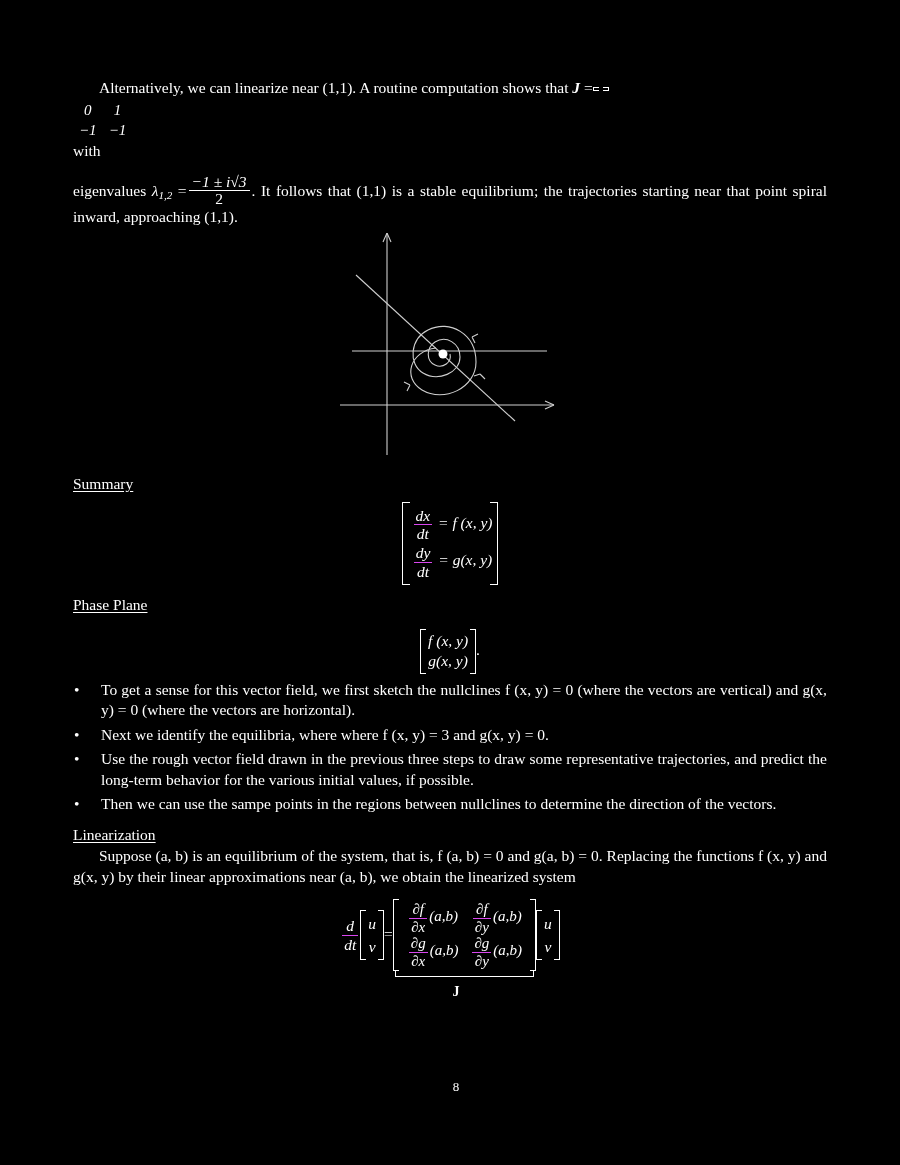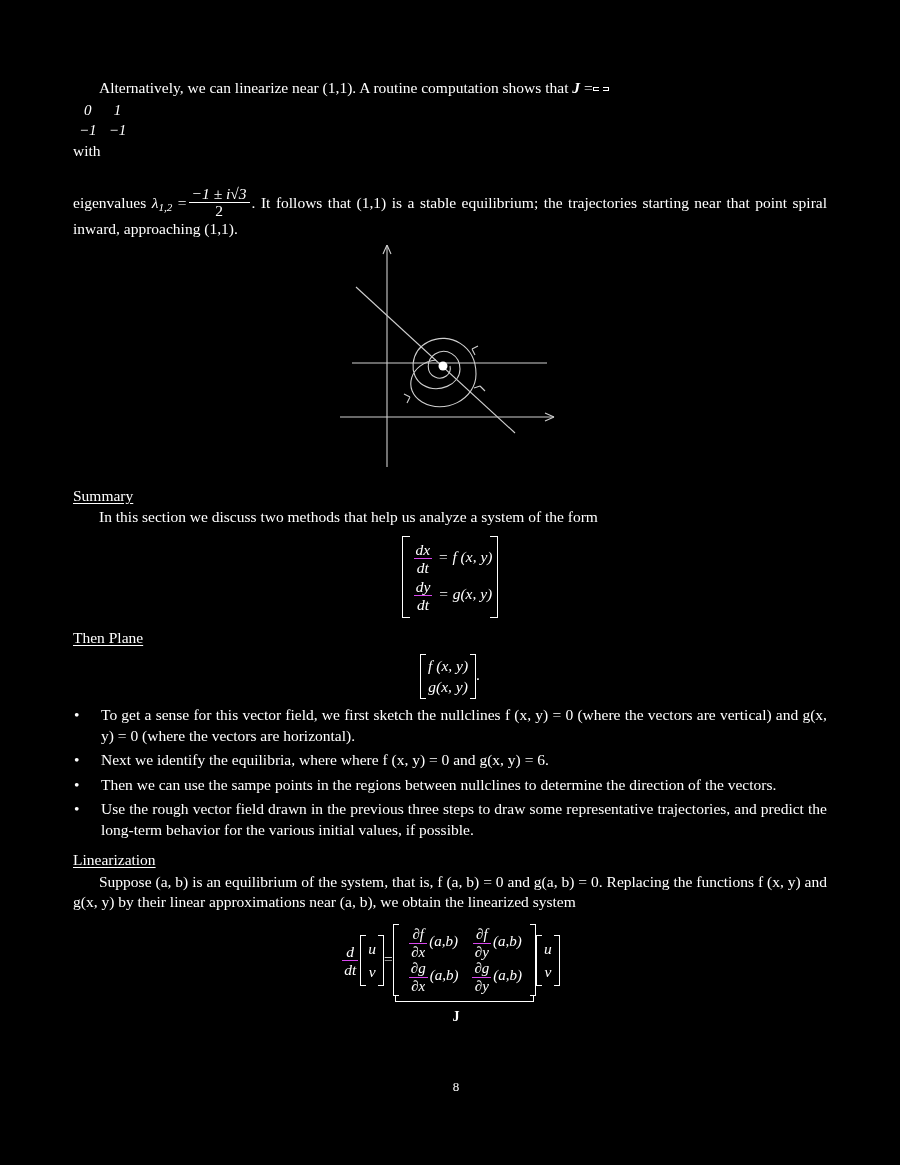--- a/index.html
+++ b/index.html
@@ -197,21 +197,21 @@
       </tr>
           <tr>
         <td>−1</td>
         <td>−1</td>
       </tr>
         </tbody>
       </table>
       <span>with</span>
     <p></p>
 
-    <p style="margin-top:24px;">
+    <p style="margin-top:12px;">
       <span>eigenvalues</span>
       <span class="math">λ</span><span class="sub math">1,2</span>
       <span>=</span><span class="frac"><span class="num math">−1 ± i√3</span><span class="den">2</span></span><span>. It follows that (1,1) is a stable equilibrium; the trajectories starting near that point spiral inward, approaching (1,1).</span>
     </p>
 
     
     <div class="figure">
       <svg width="220" height="225" viewBox="0 0 220 225">
         <g stroke="#cfcfcf" fill="none" stroke-width="1.1">
 
@@ -239,50 +239,49 @@
           <path d="M132 104 L138 101 M132 104 L135 110"></path>
           <path d="M70 152 L64 149 M70 152 L67 158"></path>
           <path d="M140 141 L145 146 M140 141 L134 143"></path>
         </g>
         <circle cx="103" cy="121" r="4.5" fill="#ffffff"></circle>
       </svg>
     </div>
 
     
     <p class="heading">Summary</p>
-    <p class="indent">In this section we discuss two methods that help us analyze a system of the form</p>
 
     <div class="center" style="margin:8px 0 6px 0;">
       <span class="sysbrace">
         <span style="display:block; margin:2px 0;">
           <span class="dispfrac"><span class="num">dx</span><span class="den">dt</span></span>
           <span class="math">= f (x, y)</span>
         </span>
         <span style="display:block; margin:2px 0;">
           <span class="dispfrac"><span class="num">dy</span><span class="den">dt</span></span>
           <span class="math">= g(x, y)</span>
         </span>
       </span>
     </div>
 
     
-    <p class="heading">Then Plane</p>
-
-    <div class="center" style="margin:6px 0 6px 0;">
+    <p class="heading">Phase Plane</p>
+
+    <div class="center" style="margin:14px 0 6px 0;">
       <span class="bracket">
         <span style="display:block;" class="math">f (x, y)</span>
         <span style="display:block;text-align:center;" class="math">g(x, y)</span>
       </span><span>.</span>
     </div>
 
     <ul class="bullets">
       <li>To get a sense for this vector field, we first sketch the nullclines f (x, y) = 0 (where the vectors are vertical) and g(x, y) = 0 (where the vectors are horizontal).</li>
-      <li>Next we identify the equilibria, where where f (x, y) = 0 and g(x, y) = 6.</li>
+      <li>Next we identify the equilibria, where where f (x, y) = 3 and g(x, y) = 0.</li>
+      <li>Use the rough vector field drawn in the previous three steps to draw some representative trajectories, and predict the long-term behavior for the various initial values, if possible.</li>
       <li>Then we can use the sampe points in the regions between nullclines to determine the direction of the vectors.</li>
-      <li>Use the rough vector field drawn in the previous three steps to draw some representative trajectories, and predict the long-term behavior for the various initial values, if possible.</li>
     </ul>
 
     
     <p class="heading">Linearization</p>
     <p class="indent">Suppose (a, b) is an equilibrium of the system, that is, f (a, b) = 0 and g(a, b) = 0. Replacing the functions f (x, y) and g(x, y) by their linear approximations near (a, b), we obtain the linearized system</p>
 
     <div class="center" style="margin:12px 0 0 0;">
       <span class="dispfrac"><span class="num">d</span><span class="den">dt</span></span><span class="bracket"><span class="vstack">
         <span style="display:block;" class="math">u</span>
         <span style="display:block;" class="math">v</span>

